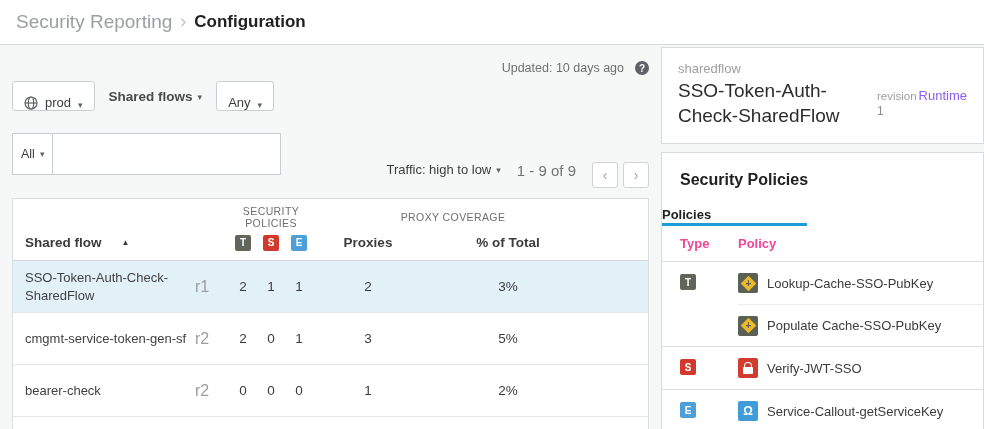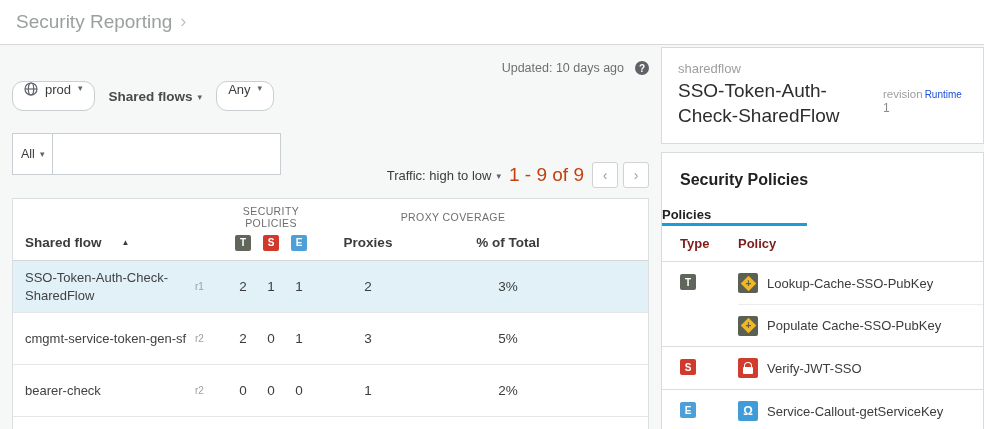--- a/index.html
+++ b/index.html
@@ -14,30 +14,30 @@
 
   
   .content { display:flex; height:384px; }
   .left { width:661px; padding:14px 12px 0 12px; flex-shrink:0; }
   .right { width:323px; padding-top:2px; }
 
   
   .updated-row { display:flex; justify-content:flex-end; align-items:center; gap:11px; font-size:12.5px; color:#6f6f6f; height:18px; margin-bottom:4px; }
   .help { width:14px; height:14px; border-radius:50%; background:#5f6368; color:#fff; font-size:10px; font-weight:bold; display:inline-flex; align-items:center; justify-content:center; cursor:pointer; }
   .filter-row1 { display:flex; align-items:center; gap:14px; margin-bottom:8px; }
-  .btn { display:inline-flex; align-items:flex-start; gap:7px; background:#fff; border:1px solid #c9ced2; border-radius:11px; height:30px; padding:0 11px; font-size:13px; color:#3c3c3c; cursor:pointer; font-family:inherit; }
+  .btn { display:inline-flex; align-items:flex-end; gap:7px; background:#fff; border:1px solid #c9ced2; border-radius:3px; height:30px; padding:0 11px; font-size:13px; color:#3c3c3c; cursor:pointer; font-family:inherit; }
   .textbtn { display:inline-flex; align-items:center; gap:5px; background:none; border:none; font-size:13.5px; font-weight:bold; color:#4a4a4a; cursor:pointer; font-family:inherit; }
   .caret { font-size:9px; color:#5f6368; margin-top:1px; }
   .filter-row2 { display:flex; align-items:center; margin-bottom:10px; }
   .searchbox { display:flex; align-items:stretch; border:1px solid #c9ced2; background:#fff; height:42px; width:269px; }
   .allbtn { display:inline-flex; align-items:center; gap:5px; background:#fff; border:none; border-right:1px solid #c9ced2; padding:0 8px; font-size:12.5px; color:#3c3c3c; cursor:pointer; font-family:inherit; }
   .searchbox input { border:none; outline:none; flex:1; padding:0 8px; font-size:13px; font-family:inherit; background:#fff; }
-  .sort-pane { margin-left:auto; display:flex; align-items:center; gap:8px;margin-top:43px; }
+  .sort-pane { margin-left:auto; display:flex; align-items:flex-start; gap:16px;margin-top:43px; }
   .sort-pane .plain { font-size:13px; font-weight:normal; color:#3c3c3c; }
-  .range { font-size:19px; color:#c2410c; }
+  .range { font-size:15px; color:#737373; }
   .pagegroup { display:flex; gap:5px; }
   .pagebtn { width:26px; height:26px; background:#fff; border:1px solid #d2d2d2; border-radius:3px; color:#9e9e9e; font-size:14px; cursor:pointer; display:inline-flex; align-items:center; justify-content:center; font-family:inherit; }
 
   
   .table { background:#fff; border:1px solid #dcdfe1; }
   .row-grid { display:grid; grid-template-columns:170px 34px 28px 28px 28px 110px 170px 1fr; align-items:center; padding:0 12px; }
   .thead-groups { height:26px; padding-top:6px; }
   .gh { font-size:10.5px; color:#6e6e6e; letter-spacing:0.4px; text-align:center; }
   .gh-sec { grid-column:3/6; }
   .gh-cov { grid-column:6/8; }
@@ -45,43 +45,43 @@
   .th-name { grid-column:1/3; font-size:13.5px; font-weight:bold; color:#3c3c3c; display:flex; align-items:center; gap:20px; cursor:pointer; }
   .sort-arrow { font-size:8px; color:#3c3c3c; }
   .th-center { text-align:center; font-size:13.5px; font-weight:bold; color:#3c3c3c; }
   .badge { width:16px; height:16px; border-radius:2px; color:#fff; font-size:10px; font-weight:bold; display:inline-flex; align-items:center; justify-content:center; margin:0 auto; }
   .badge-t { background:#61665a; }
   .badge-s { background:#d0392b; }
   .badge-e { background:#4d9fd8; }
   .trow { min-height:52px; border-bottom:1px solid #e6e6e6; cursor:pointer; }
   .trow.selected { background:#e2f0f8; }
   .cell-name { font-size:13px; color:#424242; line-height:1.35; padding:8px 6px 8px 0; }
-  .cell-rev { font-size:10px; color:#9e9e9e; }
+  .cell-rev { font-size:16px; color:#9e9e9e; }
   .cell-num { text-align:center; font-size:13.5px; color:#3c3c3c; }
 
   
   .card { background:#fff; border:1px solid #d9dadb; }
   .head-card { padding:13px 16px 15px 16px; margin-bottom:8px; }
   .kind { font-size:13px; color:#9e9e9e; margin-bottom:3px; }
   .title-row { display:flex; }
   .flow-title { font-size:19px; font-weight:normal; color:#2d2d2d; line-height:1.3; width:205px; }
   .rev { flex-shrink:0; padding-top:9px; }
   .rev-line { display:flex; align-items:baseline; gap:2px; }
   .rev-label { font-size:11.5px; color:#9e9e9e; }
-  .runtime-link { font-size:10px; color:#1d4ed8; text-decoration:none; cursor:pointer; }
+  .runtime-link { font-size:13px; color:#8b5cf6; text-decoration:none; cursor:pointer; }
   .rev-val { font-size:12px; color:#8a8a8a; margin-top:1px; }
 
   .policies-card { min-height:279px; }
   .sec-title { font-size:16px; font-weight:bold; color:#212121; padding:18px 18px 16px 18px; }
   .tabbar { display:flex; }
   .tab { width:145px; border-bottom:3px solid #1d9cd8; cursor:pointer; }
   .tab span { font-size:13px; font-weight:bold; color:#212121; }
   .prow-grid { display:grid; grid-template-columns:58px 1fr; padding-left:18px; }
   .phead { height:36px; align-items:center; border-bottom:1px solid #dcdcdc; }
-  .phead span { font-size:13px; font-weight:bold; color:#7f1d1d; }
+  .phead span { font-size:13px; font-weight:bold; color:#ec4899; }
   .pgroup { border-bottom:1px solid #dcdcdc; }
   .pgroup .badge { margin:12px 0 0 0; align-self:start; }
   .plines { display:flex; flex-direction:column; }
   .pline { height:42px; display:flex; align-items:center; gap:9px; }
   .pline + .pline { border-top:1px solid #ececec; }
   .pname { font-size:13px; color:#3c3c3c; }
 
   
   .picon { width:20px; height:20px; border-radius:2px; display:inline-flex; align-items:center; justify-content:center; flex-shrink:0; }
   .picon-cache { background:#5a6054; }
@@ -93,20 +93,21 @@
   .picon-callout { background:#3f9cd8; color:#fff; font-size:12px; font-weight:bold; }
 
   .globe svg { display:block; }
 </style>
 </head>
 <body>
 
 <div class="topbar">
   <span class="bc-parent">Security Reporting</span>
   <span class="bc-sep">›</span>
+  <span class="bc-current">Configuration</span>
 </div>
 
 <div class="content">
 
   <section class="left">
 
     <div class="updated-row">
       <span>Updated: 10 days ago</span>
       <span class="help">?</span>
     </div>

